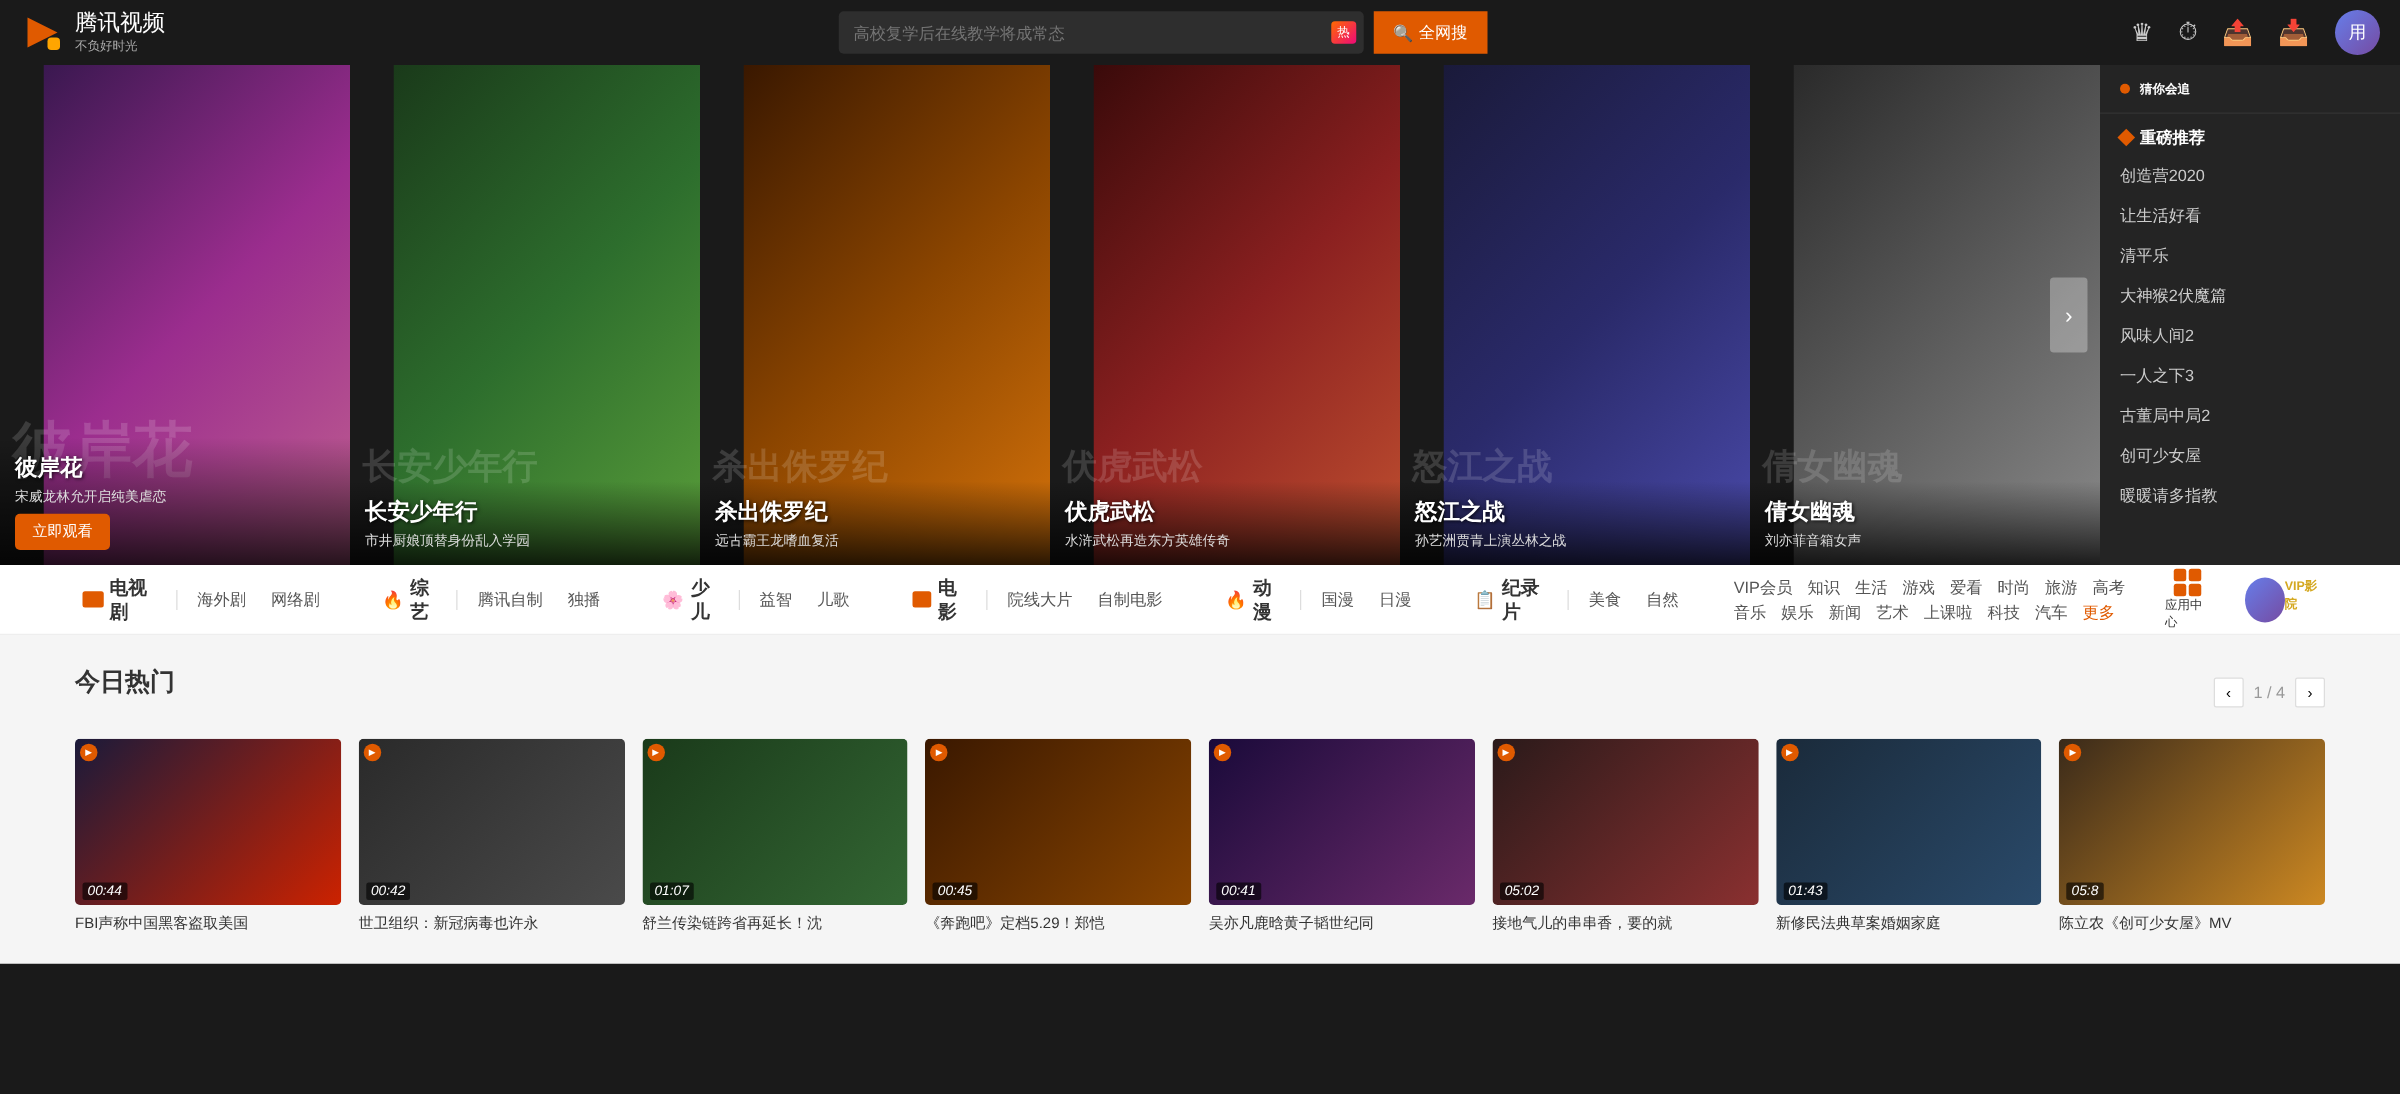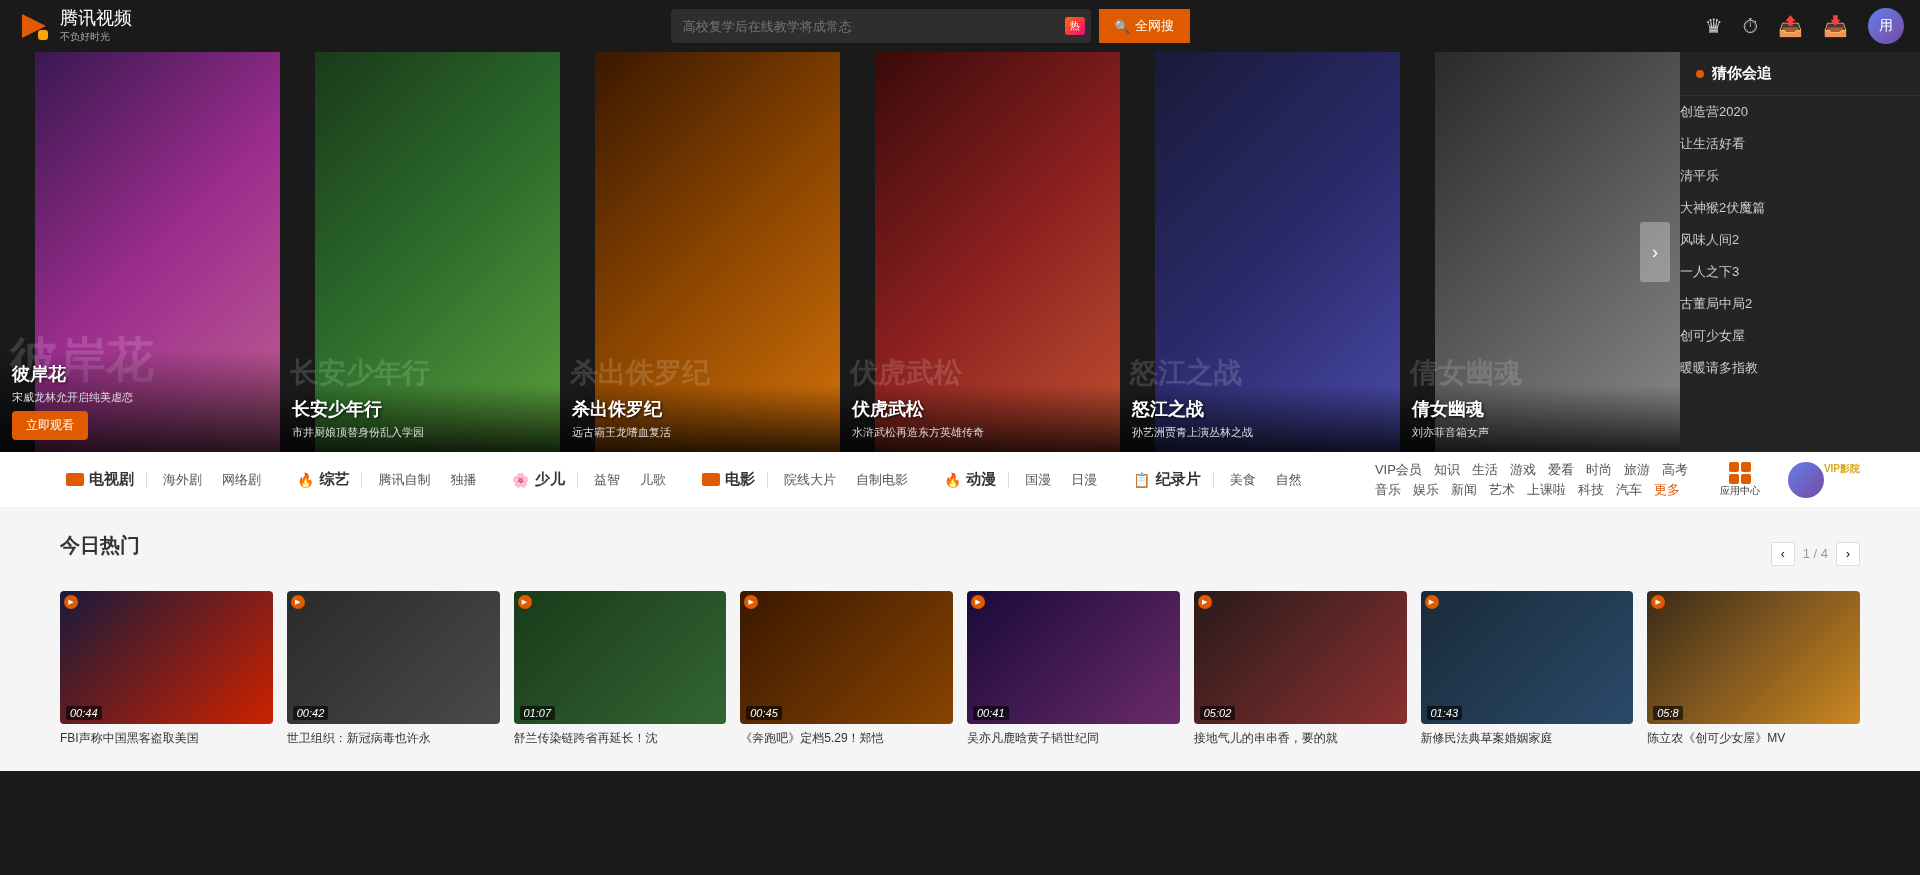--- a/index.html
+++ b/index.html
@@ -207,54 +207,54 @@
       padding: 12px 16px;
       border-bottom: 1px solid #333;
     }
     .sidebar-dot {
       width: 8px;
       height: 8px;
       border-radius: 50%;
       background: #e05a00;
     }
     .sidebar-title {
-      font-size: 15px;
+      font-size: 10px;
       font-weight: bold;
       color: #fff;
     }
     .sidebar-section-title {
       display: flex;
       align-items: center;
       gap: 6px;
       padding: 10px 16px 6px;
       font-size: 13px;
       font-weight: bold;
       color: #fff;
     }
     .sidebar-diamond {
       width: 10px;
       height: 10px;
       background: #e05a00;
       transform: rotate(45deg);
     }
     .sidebar-item {
-      padding: 7px 0;
+      padding: 7px 16px;
       font-size: 13px;
       color: #ccc;
       cursor: pointer;
     }
 
     
     .nav-bar {
       background: #fff;
       height: 56px;
       display: flex;
       align-items: center;
       padding: 0 60px;
-      gap: 0;
+      gap: 14px;
       border-bottom: 1px solid #eee;
     }
     .nav-group {
       display: flex;
       align-items: center;
       gap: 0;
       margin-right: 20px;
     }
     .nav-main-item {
       display: flex;
@@ -550,20 +550,24 @@
     </div>
   </div>
       </div>
     <button class="hero-arrow">›</button>
   </div>
   <div class="hero-sidebar">
     <div class="sidebar-header">
       <div class="sidebar-dot"></div>
       <span class="sidebar-title">猜你会追</span>
     </div>
+    <div class="sidebar-section-title">
+      <div class="sidebar-diamond"></div>
+      <span>重磅推荐</span>
+    </div>
     <div id="sidebar-items-container">
     <div class="sidebar-item">创造营2020</div>
         <div class="sidebar-item">让生活好看</div>
         <div class="sidebar-item">清平乐</div>
         <div class="sidebar-item">大神猴2伏魔篇</div>
         <div class="sidebar-item">风味人间2</div>
         <div class="sidebar-item">一人之下3</div>
         <div class="sidebar-item">古董局中局2</div>
         <div class="sidebar-item">创可少女屋</div>
         <div class="sidebar-item">暖暖请多指教</div>

